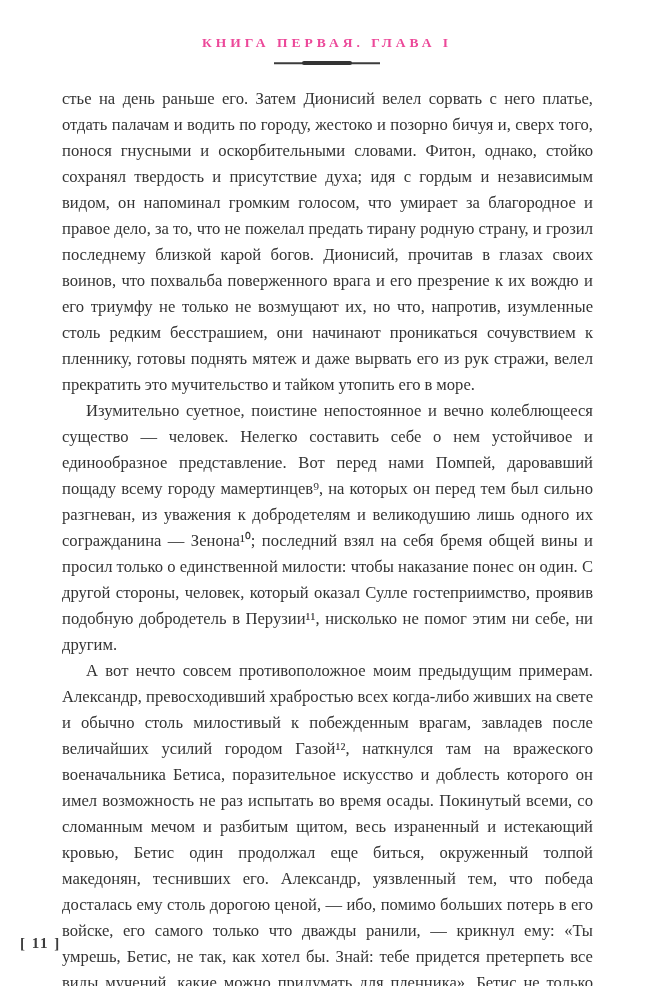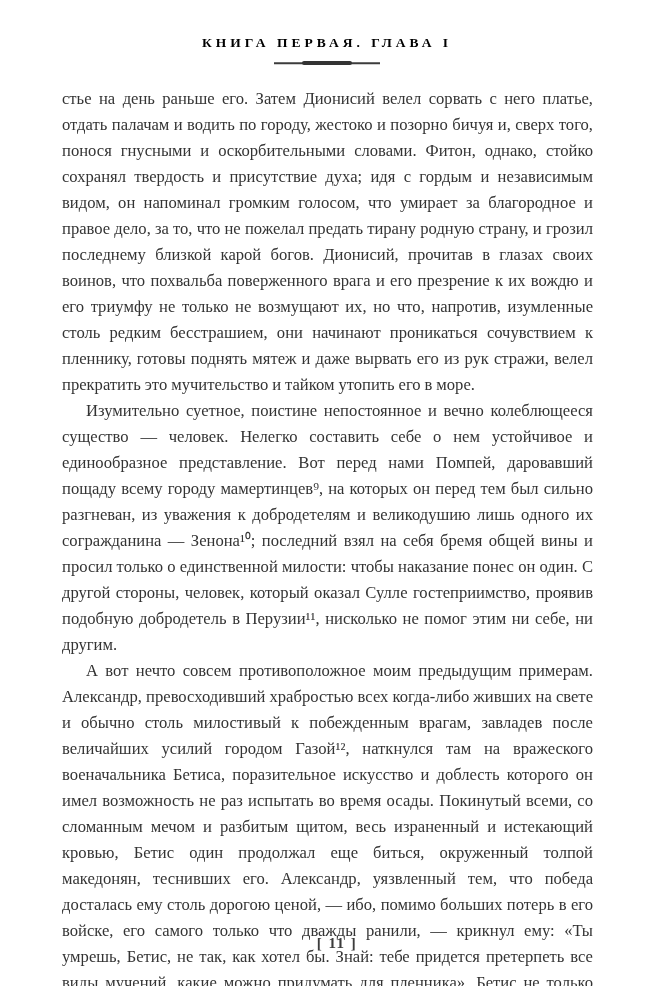--- a/index.html
+++ b/index.html
@@ -17,21 +17,21 @@
     overflow: hidden;
   }
   .page-header {
     padding-top: 35px;
     text-align: center;
   }
   .chapter-title {
     font-weight: bold;
     font-size: 13.5px;
     letter-spacing: 4px;
-    color: #000000;
+    color: #ec4899;
     white-space: nowrap;
   }
   .divider {
     position: relative;
     width: 106px;
     height: 6px;
     margin: 9px auto 0 auto;
   }
   .divider::before {
     content: "";
@@ -69,21 +69,20 @@
   }
   .text-block p.indent {
     text-indent: 24px;
     font-family: Liberation Serif, serif;
   }
   .page-number {
     position: absolute;
     bottom: 34px;
     left: 0;
     right: 0;
-    text-align: center;
     font-weight: bold;
     font-size: 15px;
     letter-spacing: 1.5px;
     color: #3c3c3c;
     margin-left: 20px;
   }
 </style>
 </head>
 <body>
 

